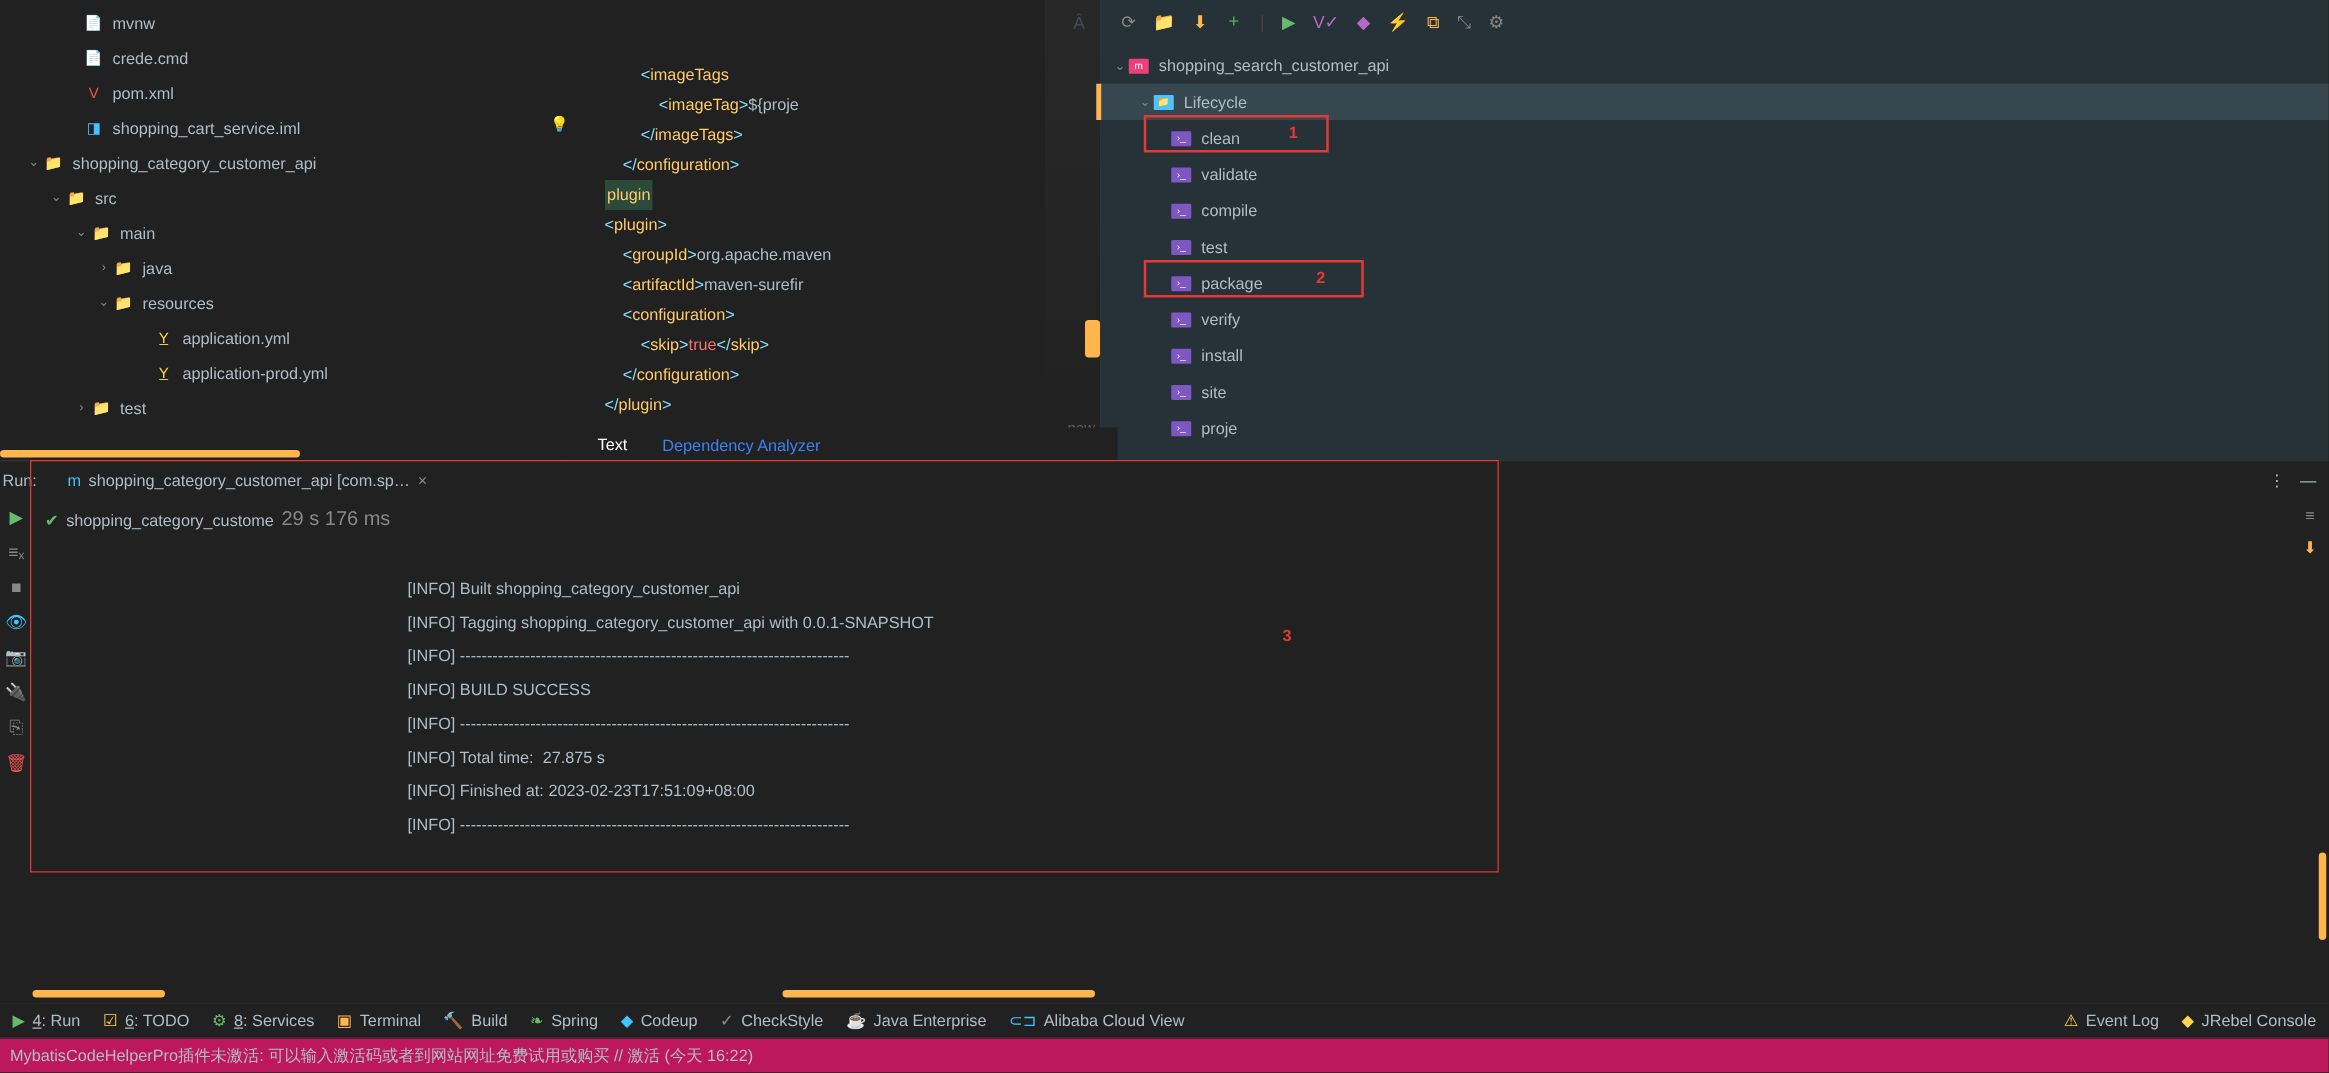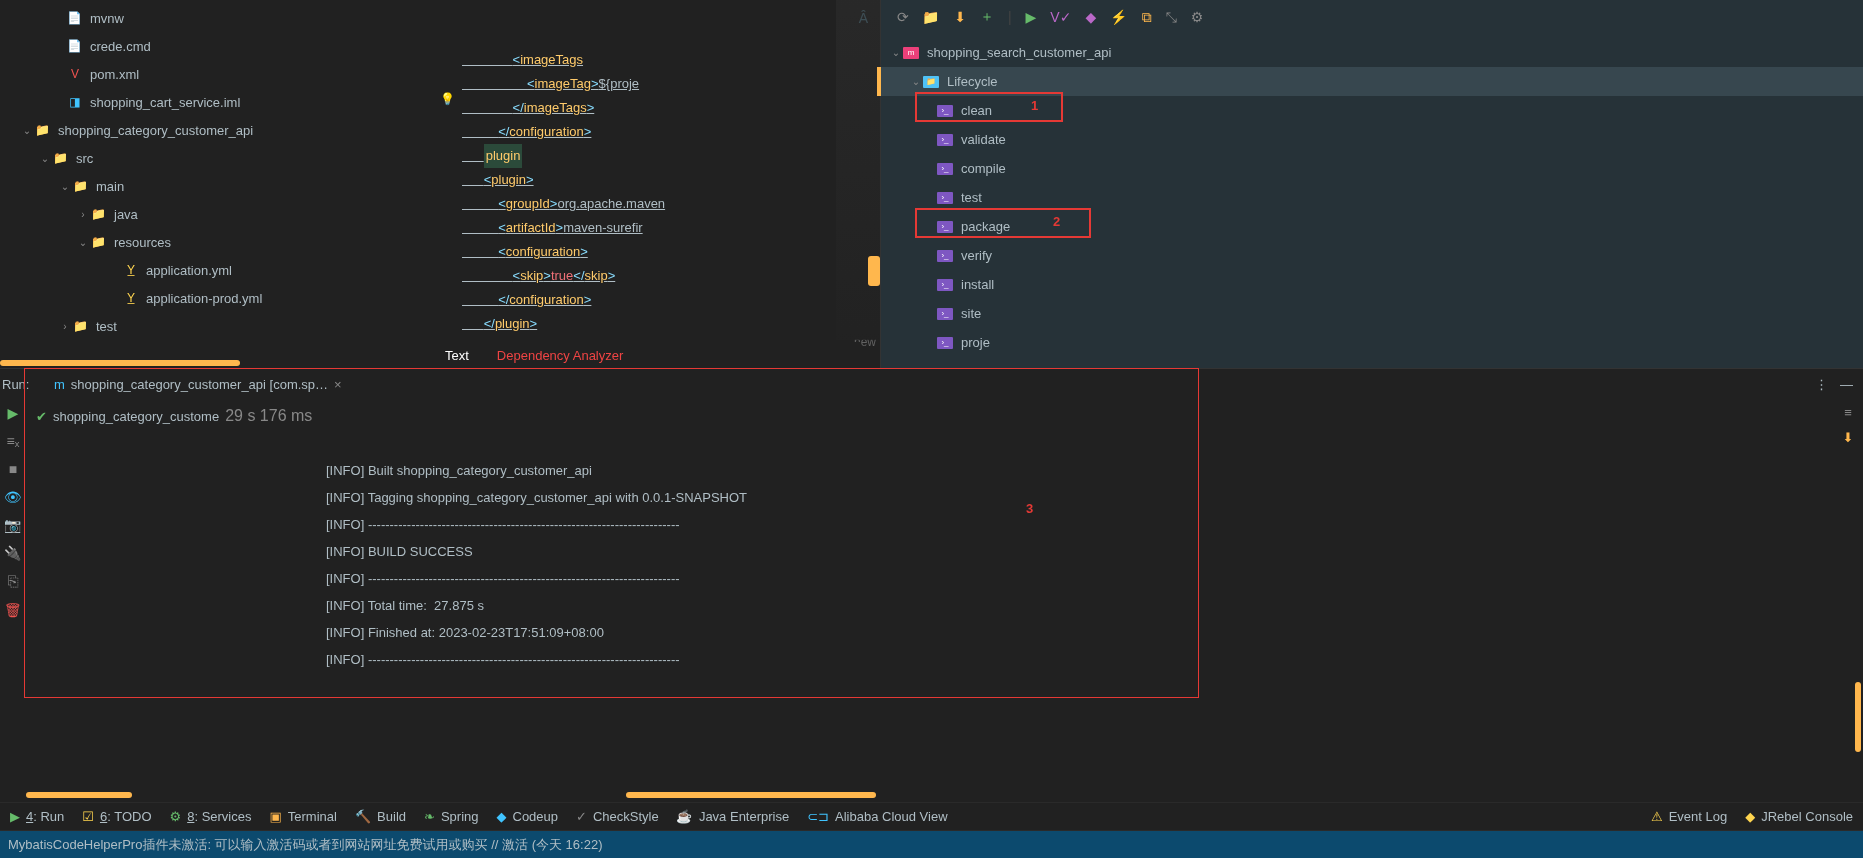--- a/index.html
+++ b/index.html
@@ -12,21 +12,21 @@
 .ptree-ico { width:18px; height:18px; margin-right:6px; display:inline-flex; align-items:center; justify-content:center; font-size:12px; }
 .chev { width:14px; color:#888; font-size:10px; display:inline-block; text-align:center; }
 .f-blue{color:#40c4ff;} .f-red{color:#ef5350;} .f-orange{color:#ffb74d;} .f-yellow{color:#ffd54f;} .f-purple{color:#ba68c8;} .f-teal{color:#26a69a;} .f-gray{color:#888;} .f-green{color:#66bb6a;}
 .hscroll { position:absolute; bottom:2px; left:0; width:240px; height:6px; background:#ffb74d; border-radius:3px; }
 
 
 .editor { grid-column:2; grid-row:1; display:flex; background:#212121; position:relative; }
 .gutter { width:60px; background:#212121; color:#616161; text-align:right; padding-right:14px; font-family:Consolas,monospace; font-size:13px; border-right:0; position:relative; }
 .gutter .gl { height:24px; line-height:24px; }
 .code { flex:1; font-family:Consolas,monospace; font-size:13px; line-height:24px; padding-left:12px; white-space:pre; overflow:hidden; position:relative; }
-.code .ln{height:24px;text-decoration:underline;}
+.code .ln{height:24px;}
 .t-tag{color:#ffcb6b;} .t-text{color:#b0bec5;} .t-angle{color:#89ddff;} .t-kw{color:#f07178;}
 .sel-box{display:inline-block;background:#2b4a3a;padding:0 2px;}
 .ed-hscroll{position:absolute;bottom:0;left:64px;width:95px;height:6px;background:#ffb74d;border-radius:3px;}
 .ed-hint{position:absolute;bottom:14px;right:4px;color:#616161;font-size:12px;}
 .ed-icon-a{position:absolute;top:6px;right:12px;color:#89ddff;font-size:14px;}
 .ed-intent{position:absolute;top:92px;left:-10px;font-size:12px;}
 
 
 .mm{position:absolute;right:0;top:0;width:44px;height:340px;background:linear-gradient(#2a2a2a,#222);opacity:.8;}
 .mm-thumb{position:absolute;right:0;top:256px;width:12px;height:30px;background:#ffb74d;border-radius:3px;}
@@ -57,29 +57,29 @@
 .run-console{flex:1;font-family:Consolas,monospace;font-size:13px;line-height:27px;color:#b0bec5;padding:4px 0;white-space:pre;overflow:hidden;position:relative;}
 .run-hscroll1{position:absolute;bottom:4px;left:0;width:106px;height:6px;background:#ffb74d;border-radius:3px;}
 .run-hscroll2{position:absolute;bottom:4px;left:300px;width:250px;height:6px;background:#ffb74d;border-radius:3px;}
 .run-rbar{width:30px;display:flex;flex-direction:column;align-items:center;gap:10px;padding-top:8px;}
 .run-topright{position:absolute;top:8px;right:10px;display:flex;gap:12px;}
 .run-label{position:absolute;left:2px;top:8px;font-size:13px;}
 
 
 .bbar{grid-column:1/4;height:28px;background:#212121;display:flex;align-items:center;padding:0 10px;gap:18px;border-top:1px solid #2a2a2a;font-size:13px;}
 .bbar .itm{display:flex;align-items:center;gap:6px;cursor:pointer;}
-.status{grid-column:1/4;height:28px;background:#0c4a6e;display:flex;align-items:center;padding:0 8px;justify-content:space-between;font-size:13px;border-top:1px solid #2a2a2a;}
+.status{grid-column:1/4;height:28px;background:#be185d;display:flex;align-items:center;padding:0 8px;justify-content:space-between;font-size:13px;border-top:1px solid #2a2a2a;}
 .status-r{display:flex;align-items:center;gap:14px;}
 .dot-o{width:10px;height:10px;border-radius:50%;background:#ffb74d;display:inline-block;}
 .red-sq{width:22px;height:22px;background:#ef5350;border-radius:4px;display:inline-flex;align-items:center;justify-content:center;color:#fff;font-weight:bold;}
 .vscroll-r{position:absolute;right:2px;bottom:50px;width:6px;height:70px;background:#ffb74d;border-radius:3px;}
 
 
-.etabs{grid-column:2;position:absolute;top:342px;left:431px;display:flex;height:28px;background:#212121;width:430px;align-items:flex-start;}
-.etab{padding:6px 14px;color:#ef4444;cursor:pointer;}
+.etabs{grid-column:2;position:absolute;top:342px;left:464px;display:flex;height:28px;background:#212121;width:430px;align-items:center;}
+.etab{padding:6px 14px;color:#3b82f6;cursor:pointer;}
 .etab.act{color:#fff;border-bottom:2px solid #ffb74d;}
 
 
 .bigred{position:absolute;border:1px solid #e53935;pointer-events:none;top:368px;left:24px;width:1175px;height:330px;}
 </style>
 </head>
 <body>
 
 <div class="root">
 

